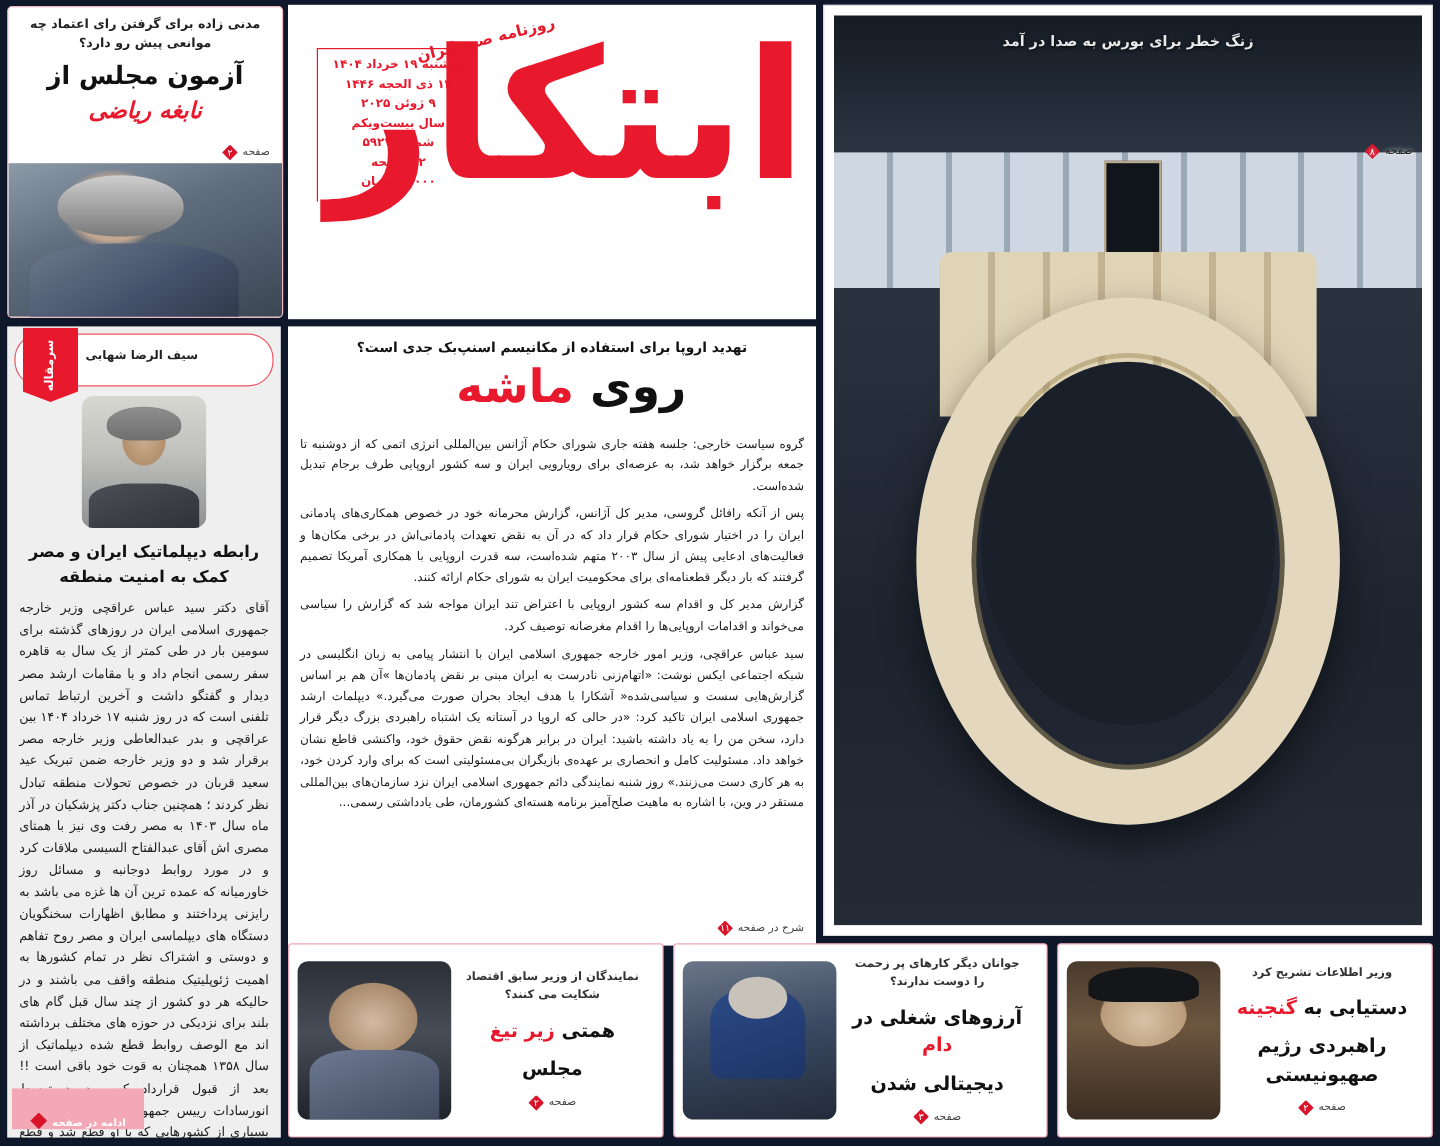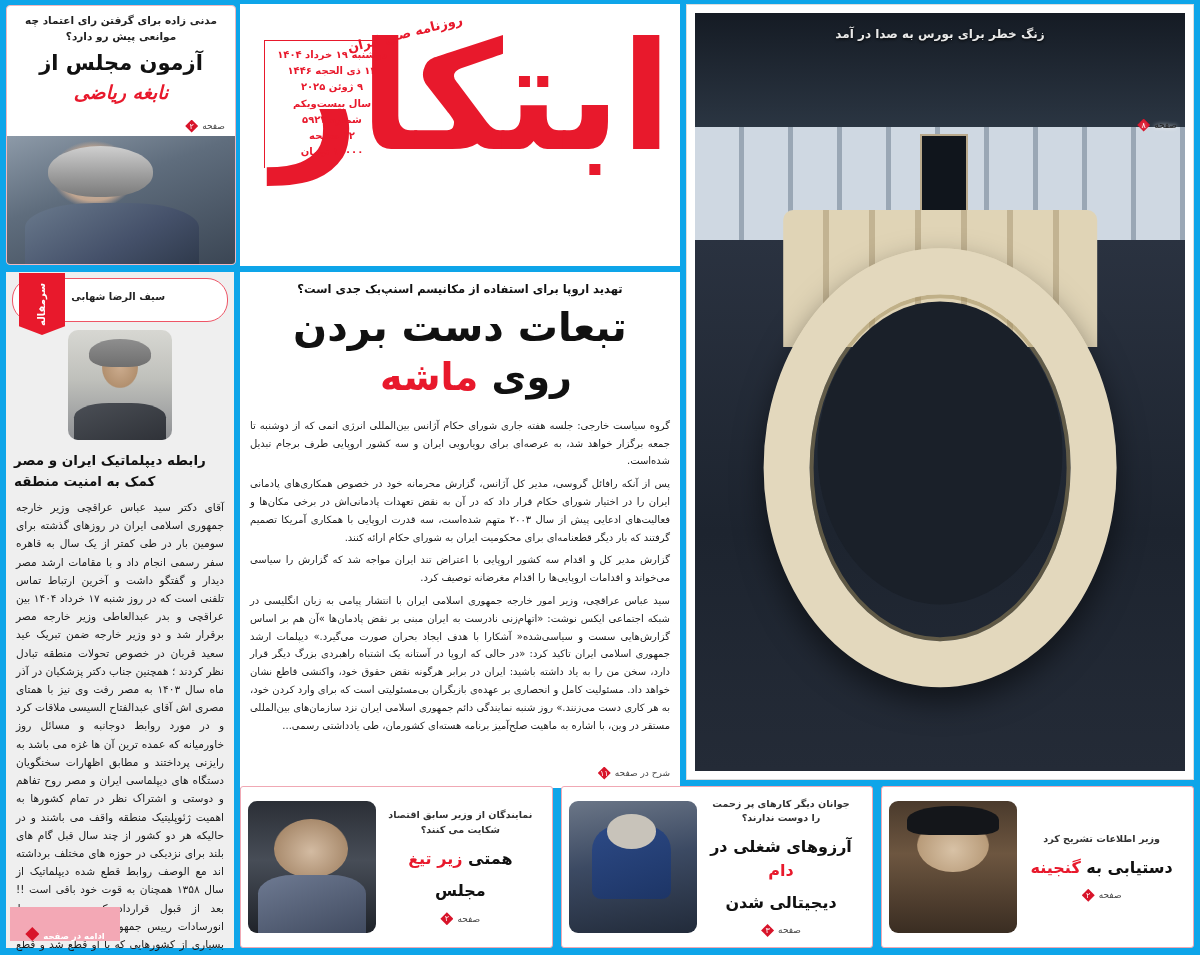--- a/index.html
+++ b/index.html
@@ -3,21 +3,21 @@
 <meta charset="utf-8">
 <style>
   html,body{margin:0;padding:0;}
   body{
     width:1200px;height:955px;
     background:#f2f2f2;
     font-family:"DejaVu Sans","Liberation Sans",sans-serif;
     direction:rtl;
     overflow:hidden;
   }
-  .page{position:relative;width:1200px;height:955px;background:#0ea5e9;}
+  .page{position:relative;width:1200px;height:955px;background:#0f172a;}
 
   .pagebadge{
     display:inline-flex;align-items:center;gap:4px;
     font-size:9px;color:#444;direction:rtl;
   }
   .pagebadge .dia{
     width:13px;height:13px;background:#d8142a;
     clip-path:polygon(50% 0,100% 50%,50% 100%,0 50%);
     color:#fff;font-size:8px;display:flex;align-items:center;justify-content:center;
   }
@@ -87,21 +87,21 @@
   }
   .ed-photo::before{
     content:"";position:absolute;left:20%;top:8%;width:60%;height:26%;
     background:linear-gradient(180deg,#8e8e8e,#6f6f6f);border-radius:50% 50% 36% 36%;
   }
   .ed-photo::after{
     content:"";position:absolute;left:6%;bottom:0;width:88%;height:34%;
     background:linear-gradient(160deg,#4b4f56,#2f3238);border-radius:38% 38% 0 0;
   }
   .ed-title{
-    font-size:13.5px;font-weight:bold;color:#111;text-align:left;line-height:1.55;
+    font-size:13.5px;font-weight:bold;color:#111;text-align:center;line-height:1.55;
     margin:10px 8px 6px;
   }
   .ed-body{
     font-size:10.6px;line-height:1.72;color:#1b1b1b;text-align:justify;
     margin:0 10px;
   }
   .ed-cont{
     position:absolute;left:4px;bottom:7px;width:110px;height:34px;background:#f3a8b5;
     display:flex;align-items:flex-end;justify-content:center;
   }
@@ -279,21 +279,20 @@
       <div>۹ ژوئن ۲۰۲۵</div>
       <div>سال بیست‌ویکم</div>
       <div>شماره ۵۹۲۷</div>
       <div>۱۲ صفحه</div>
       <div>۱۰۰۰۰ تومان</div>
     </div>
   </div>
 
   <div class="mainstory">
     <div class="ms-kicker">تهدید اروپا برای استفاده از مکانیسم اسنپ‌بک جدی است؟</div>
-    <div class="ms-h1">تبعات دست بردن</div>
     <div class="ms-h2">
       <span>روی</span>
       <em>ماشه</em>
     </div>
     <div class="ms-body">
       <p>گروه سیاست خارجی: جلسه هفته جاری شورای حکام آژانس بین‌المللی انرژی اتمی که از دوشنبه تا جمعه برگزار خواهد شد، به عرصه‌ای برای رویارویی ایران و سه کشور اروپایی طرف برجام تبدیل شده‌است.</p>
       <p>پس از آنکه رافائل گروسی، مدیر کل آژانس، گزارش محرمانه خود در خصوص همکاری‌های پادمانی ایران را در اختیار شورای حکام قرار داد که در آن به نقض تعهدات پادمانی‌اش در برخی مکان‌ها و فعالیت‌های ادعایی پیش از سال ۲۰۰۳ متهم شده‌است، سه قدرت اروپایی با همکاری آمریکا تصمیم گرفتند که بار دیگر قطعنامه‌ای برای محکومیت ایران به شورای حکام ارائه کنند.</p>
       <p>گزارش مدیر کل و اقدام سه کشور اروپایی با اعتراض تند ایران مواجه شد که گزارش را سیاسی می‌خواند و اقدامات اروپایی‌ها را اقدام مغرضانه توصیف کرد.</p>
       <p>سید عباس عراقچی، وزیر امور خارجه جمهوری اسلامی ایران با انتشار پیامی به زبان انگلیسی در شبکه اجتماعی ایکس نوشت: «اتهام‌زنی نادرست به ایران مبنی بر نقض پادمان‌ها »آن هم بر اساس گزارش‌هایی سست و سیاسی‌شده« آشکارا با هدف ایجاد بحران صورت می‌گیرد.» دیپلمات ارشد جمهوری اسلامی ایران تاکید کرد: «در حالی که اروپا در آستانه یک اشتباه راهبردی بزرگ دیگر قرار دارد، سخن من را به یاد داشته باشید: ایران در برابر هرگونه نقض حقوق خود، واکنشی قاطع نشان خواهد داد. مسئولیت کامل و انحصاری بر عهده‌ی بازیگران بی‌مسئولیتی است که برای وارد کردن خود، به هر کاری دست می‌زنند.» روز شنبه نمایندگی دائم جمهوری اسلامی ایران نزد سازمان‌های بین‌المللی مستقر در وین، با اشاره به ماهیت صلح‌آمیز برنامه هسته‌ای کشورمان، طی یادداشتی رسمی...</p>
     </div>
@@ -327,20 +326,21 @@
   <div class="cards">
 
     <div class="card">
       <div class="card-photo cp1"></div>
       <div class="card-text">
         <div class="ck">وزیر اطلاعات تشریح کرد</div>
         <div class="ch">
           <span>دستیابی به</span>
           <em>گنجینه</em>
         </div>
+        <div class="ch">راهبردی رژیم صهیونیستی</div>
         <span class="pagebadge">
           <span>صفحه</span>
           <span class="dia">۲</span>
         </span>
       </div>
     </div>
 
     <div class="card">
       <div class="card-photo cp2"></div>
       <div class="card-text">

